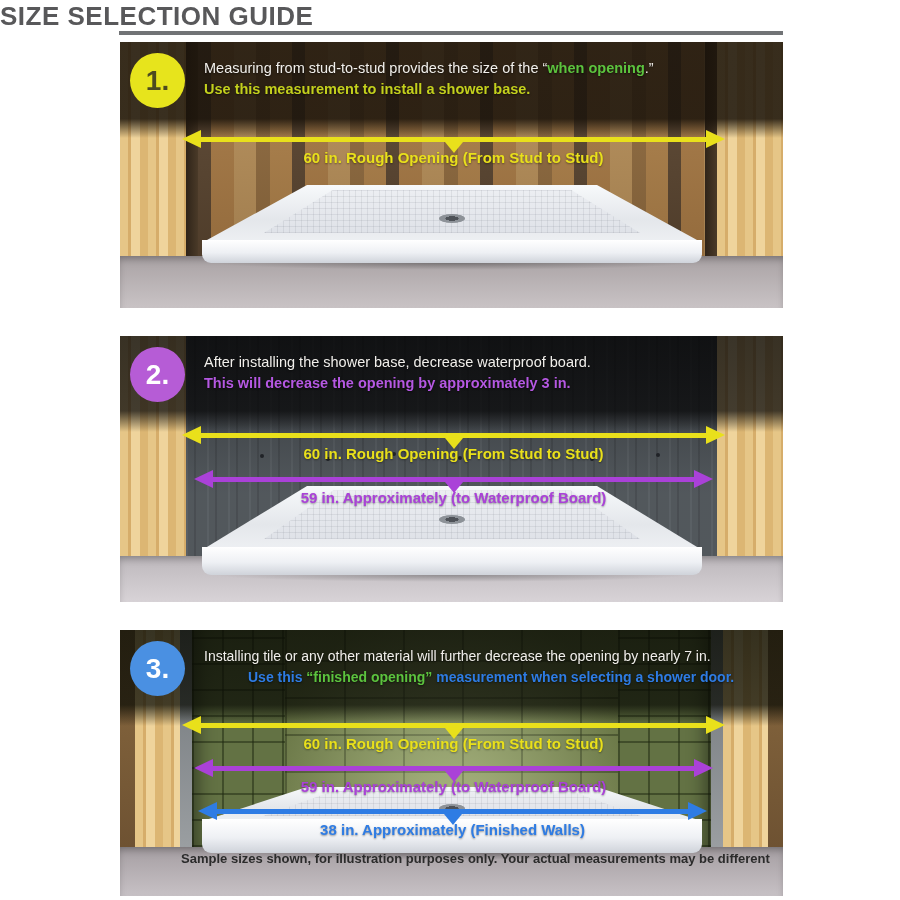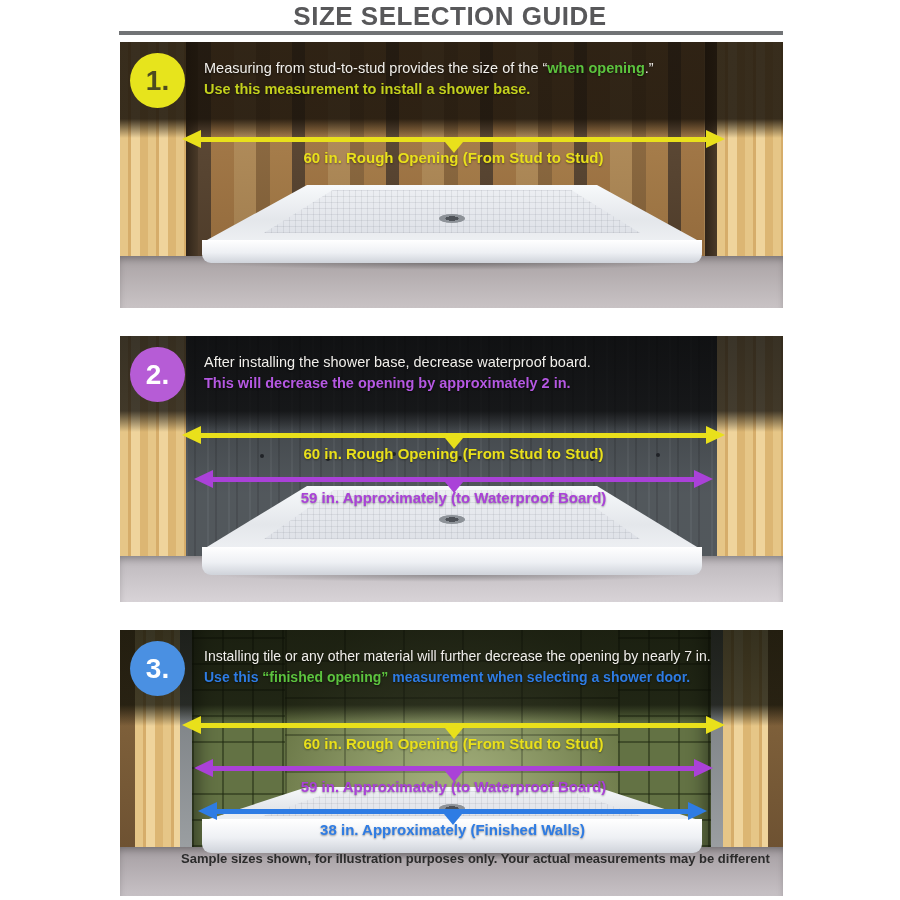--- a/index.html
+++ b/index.html
@@ -1,20 +1,20 @@
 <!DOCTYPE html>
 <html><head>
 <meta charset="utf-8">
 <style>
   html,body{margin:0;padding:0;background:#ffffff;}
   .page{position:relative;width:900px;height:900px;background:#fff;overflow:hidden;
         font-family:"Liberation Sans",sans-serif;}
 
   
-  .title{position:absolute;top:1px;left:0;right:0;text-align:center;
+  .title{position:absolute;top:1px;left:0;right:0;text-align:left;
          font-size:26px;font-weight:bold;color:#58585a;letter-spacing:.5px;}
   .title-rule{position:absolute;top:31px;left:119px;width:664px;height:4px;background:#717376;}
 
   
   .panel{position:absolute;left:120px;width:663px;height:266px;overflow:hidden;background:#6b5a44;}
   .p1{top:42px}.p2{top:336px}.p3{top:630px}
 
   
   .stud-wall{position:absolute;left:78px;right:78px;top:0;bottom:52px;
      background:linear-gradient(180deg,rgba(255,255,255,.06),rgba(0,0,0,.12)),
@@ -95,21 +95,21 @@
   .p3 .badge{background:#4a90e2;color:#ffffff;}
 
   .htext{position:absolute;left:84px;top:16px;right:8px;line-height:21px;
      text-shadow:0 1px 2px rgba(0,0,0,.55);}
   .l1{color:#f1efeb;font-size:14.5px;}
   .l2{font-weight:bold;font-size:14.5px;}
   .p3 .l1,.p3 .l2{font-size:14px;}
   .hl-green{color:#5cc33e;font-weight:bold;}
   .p1 .l2{color:#c3d01d;}
   .p2 .l2{color:#b558e2;}
-  .p3 .l2{color:#2e7ce4;}
+  .p3 .l2{color:#2e7ce4;margin-left:44px;}
 
   
   .arrow{position:absolute;height:0;}
   .c-yellow{--c:#e9e01b;}
   .c-purple{--c:#aa41d8;}
   .c-blue{--c:#2e7ce4;}
   .abar{position:absolute;left:13px;right:13px;top:-2px;height:5px;background:var(--c);border-radius:2px;}
   .ah{position:absolute;top:-9px;width:0;height:0;border-top:9px solid transparent;border-bottom:9px solid transparent;}
   .ah.l{left:0;border-right:19px solid var(--c);}
   .ah.r{right:0;border-left:19px solid var(--c);}
@@ -172,21 +172,21 @@
       <div class="pan"></div>
       <div class="drain"></div>
       <div class="apron"></div>
     </div>
     <div class="hover"></div>
     <div class="badge">
       <span>2.</span>
     </div>
     <div class="htext">
       <div class="l1">After installing the shower base, decrease waterproof board.</div>
-      <div class="l2">This will decrease the opening by approximately 2 in.</div>
+      <div class="l2">This will decrease the opening by approximately 3 in.</div>
     </div>
     <div class="arrow c-yellow" style="left:62px;right:58px;top:99px">
       <div class="abar"></div>
       <div class="ah l"></div>
       <div class="ah r"></div>
       <div class="tick"></div>
       <div class="alabel">60 in. Rough Opening (From Stud to Stud)</div>
     </div>
     <div class="arrow c-purple" style="left:74px;right:70px;top:143px">
       <div class="abar"></div>

